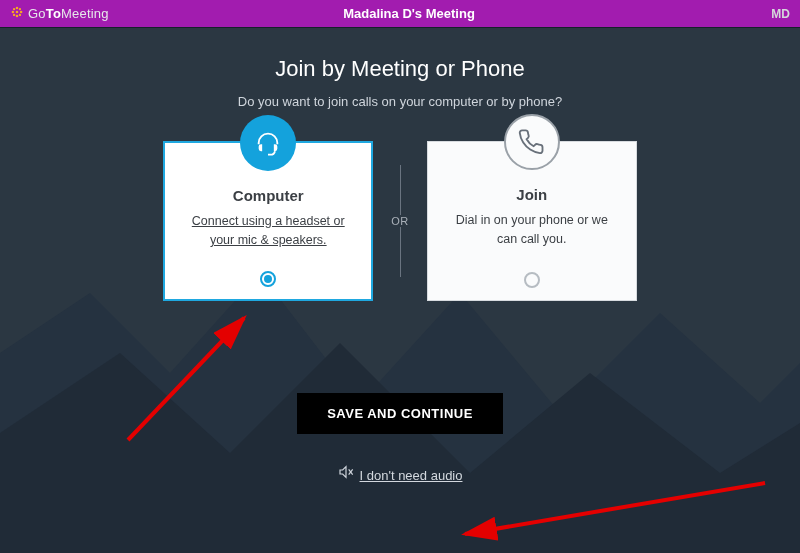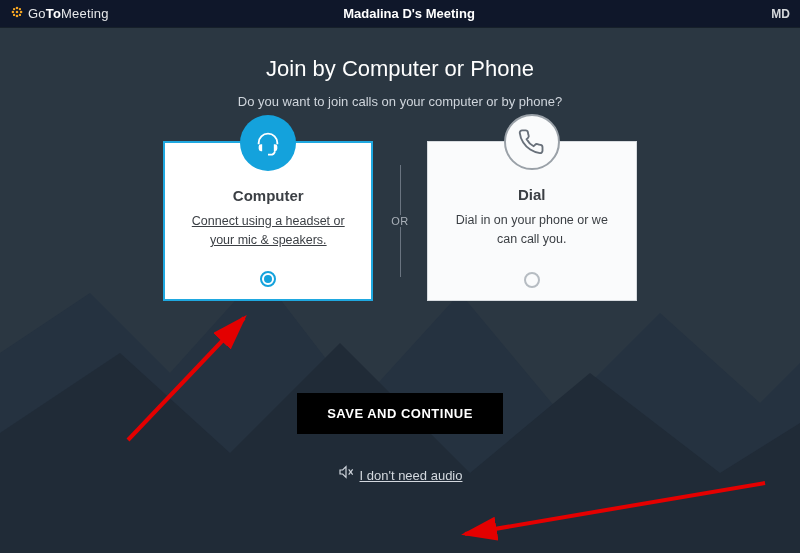--- a/index.html
+++ b/index.html
@@ -2,21 +2,21 @@
 <html><head>
 <meta charset="utf-8">
 <style>
   * { box-sizing: border-box; margin: 0; padding: 0; }
   html, body { width: 800px; height: 553px; overflow: hidden; font-family: -apple-system, BlinkMacSystemFont, "Segoe UI", Arial, sans-serif; }
   body { background: #2b3742; position: relative; }
 
   
   .header {
     height: 28px;
-    background: #0f172a;
+    background: #a21caf;
     color: #e6e8ea;
     display: flex;
     align-items: center;
     padding: 0 10px;
     font-size: 13px;
     position: relative;
     border-bottom: 1px solid #16202a;
   }
   .logo-area { display: flex; align-items: center; gap: 4px; }
   .logo-icon { width: 14px; height: 14px; }
@@ -138,21 +138,21 @@
     <span>MD</span>
   </div>
 </div>
 
 <svg class="mountains" viewBox="0 0 800 380" preserveAspectRatio="none">
   <path d="M0,180 L90,120 L170,200 L260,100 L360,230 L460,120 L560,240 L660,140 L760,230 L800,190 L800,380 L0,380 Z" fill="#253240"></path>
   <path d="M0,260 L120,180 L230,280 L340,170 L470,300 L590,200 L720,300 L800,250 L800,380 L0,380 Z" fill="#202b37"></path>
 </svg>
 
 <div class="content">
-  <div class="title">Join by Computer or Phone</div>
+  <div class="title">Join by Meeting or Phone</div>
   <div class="subtitle">Do you want to join calls on your computer or by phone?</div>
 
   <div class="cards">
 
     <div class="card selected">
       <div class="circle">
         <svg viewBox="0 0 24 24" fill="none" stroke="#fff" stroke-width="1.6">
           <path d="M4 13v-1a8 8 0 0 1 16 0v1"></path>
           <path d="M4 13v4a2 2 0 0 0 2 2h1v-6H6a2 2 0 0 0-2 2z" fill="#fff" stroke="none"></path>
           <path d="M20 13v4a2 2 0 0 1-2 2h-1v-6h1a2 2 0 0 1 2 2z" fill="#fff" stroke="none"></path>
@@ -169,21 +169,21 @@
       <div>OR</div>
       <div class="line"></div>
     </div>
 
     <div class="card">
       <div class="circle">
         <svg viewBox="0 0 24 24" fill="none" stroke="#68707a" stroke-width="1.6">
           <path d="M21 16.5v3a2 2 0 0 1-2.2 2 19 19 0 0 1-8.3-3 19 19 0 0 1-6-6A19 19 0 0 1 1.5 4.2 2 2 0 0 1 3.5 2h3a2 2 0 0 1 2 1.7c.1.9.3 1.8.6 2.6a2 2 0 0 1-.5 2.1L7.4 9.6a15 15 0 0 0 6 6l1.2-1.2a2 2 0 0 1 2.1-.5c.8.3 1.7.5 2.6.6a2 2 0 0 1 1.7 2z"></path>
         </svg>
       </div>
-      <div class="card-title">Dial</div>
+      <div class="card-title">Join</div>
       <div class="card-desc">Dial in on your phone or we can call you.</div>
       <div class="radio"></div>
     </div>
 
   </div>
 
   <button class="save-btn">SAVE AND CONTINUE</button>
 
   <div>
     <span class="no-audio">

